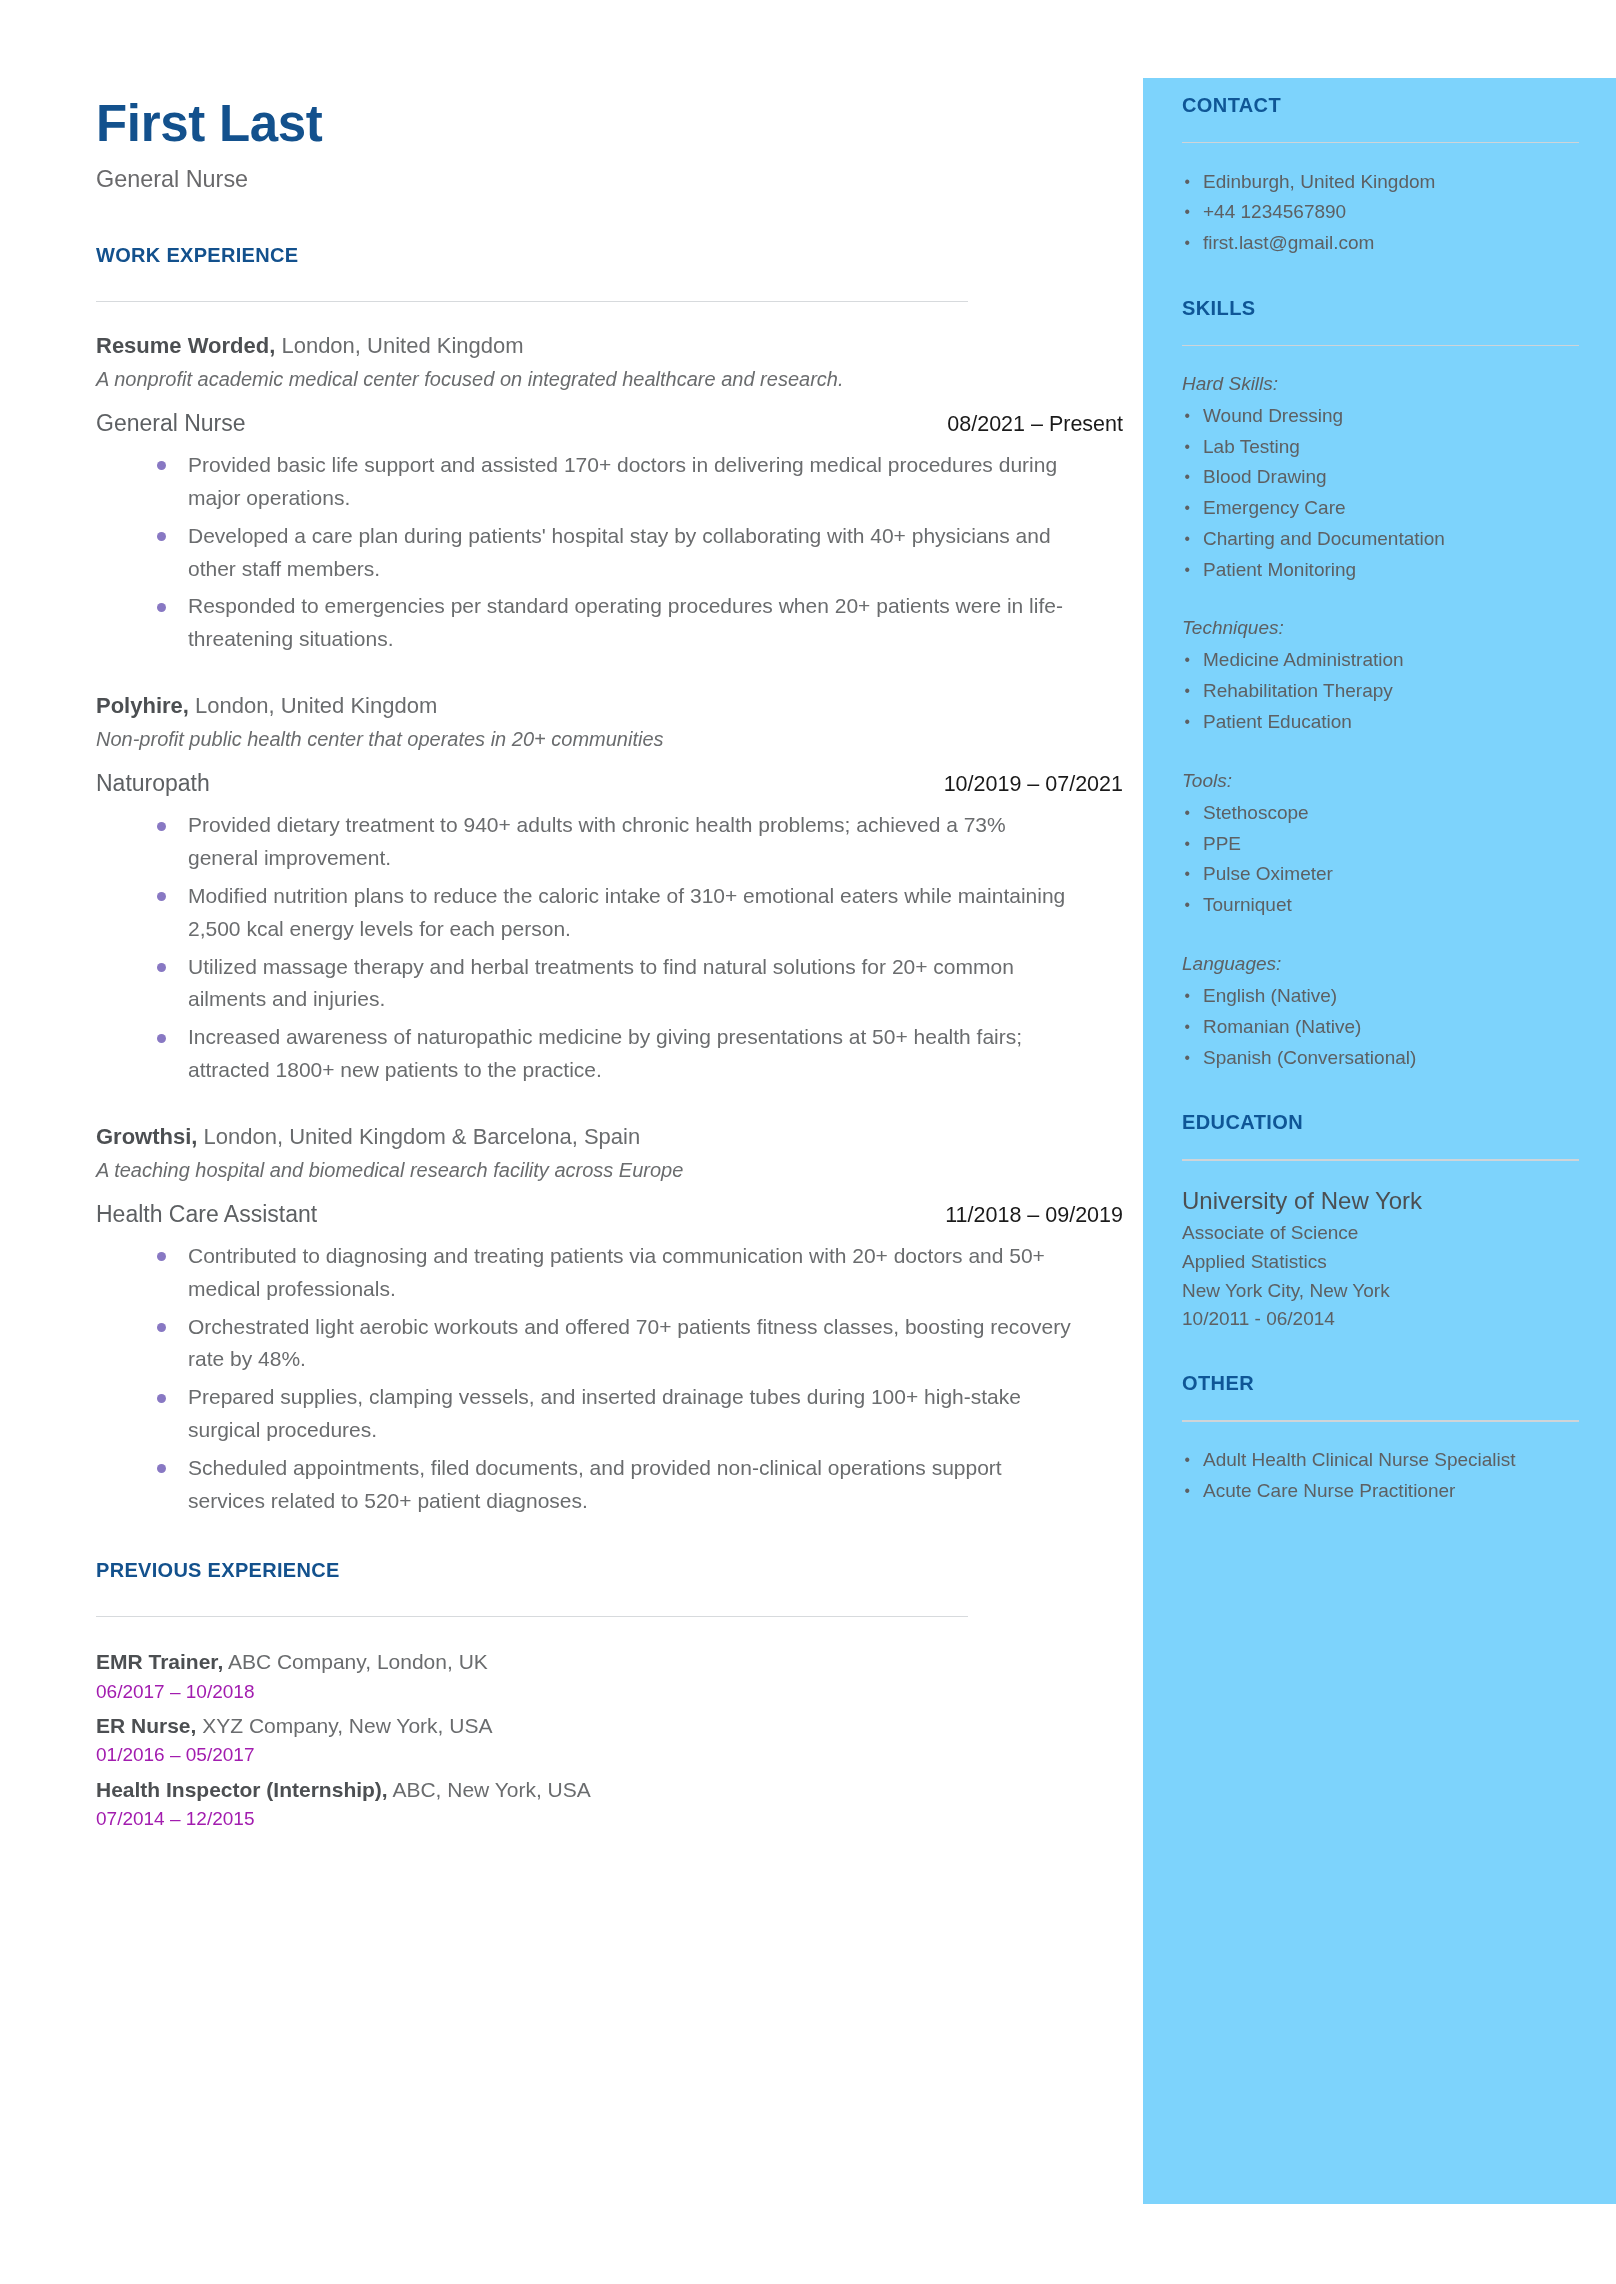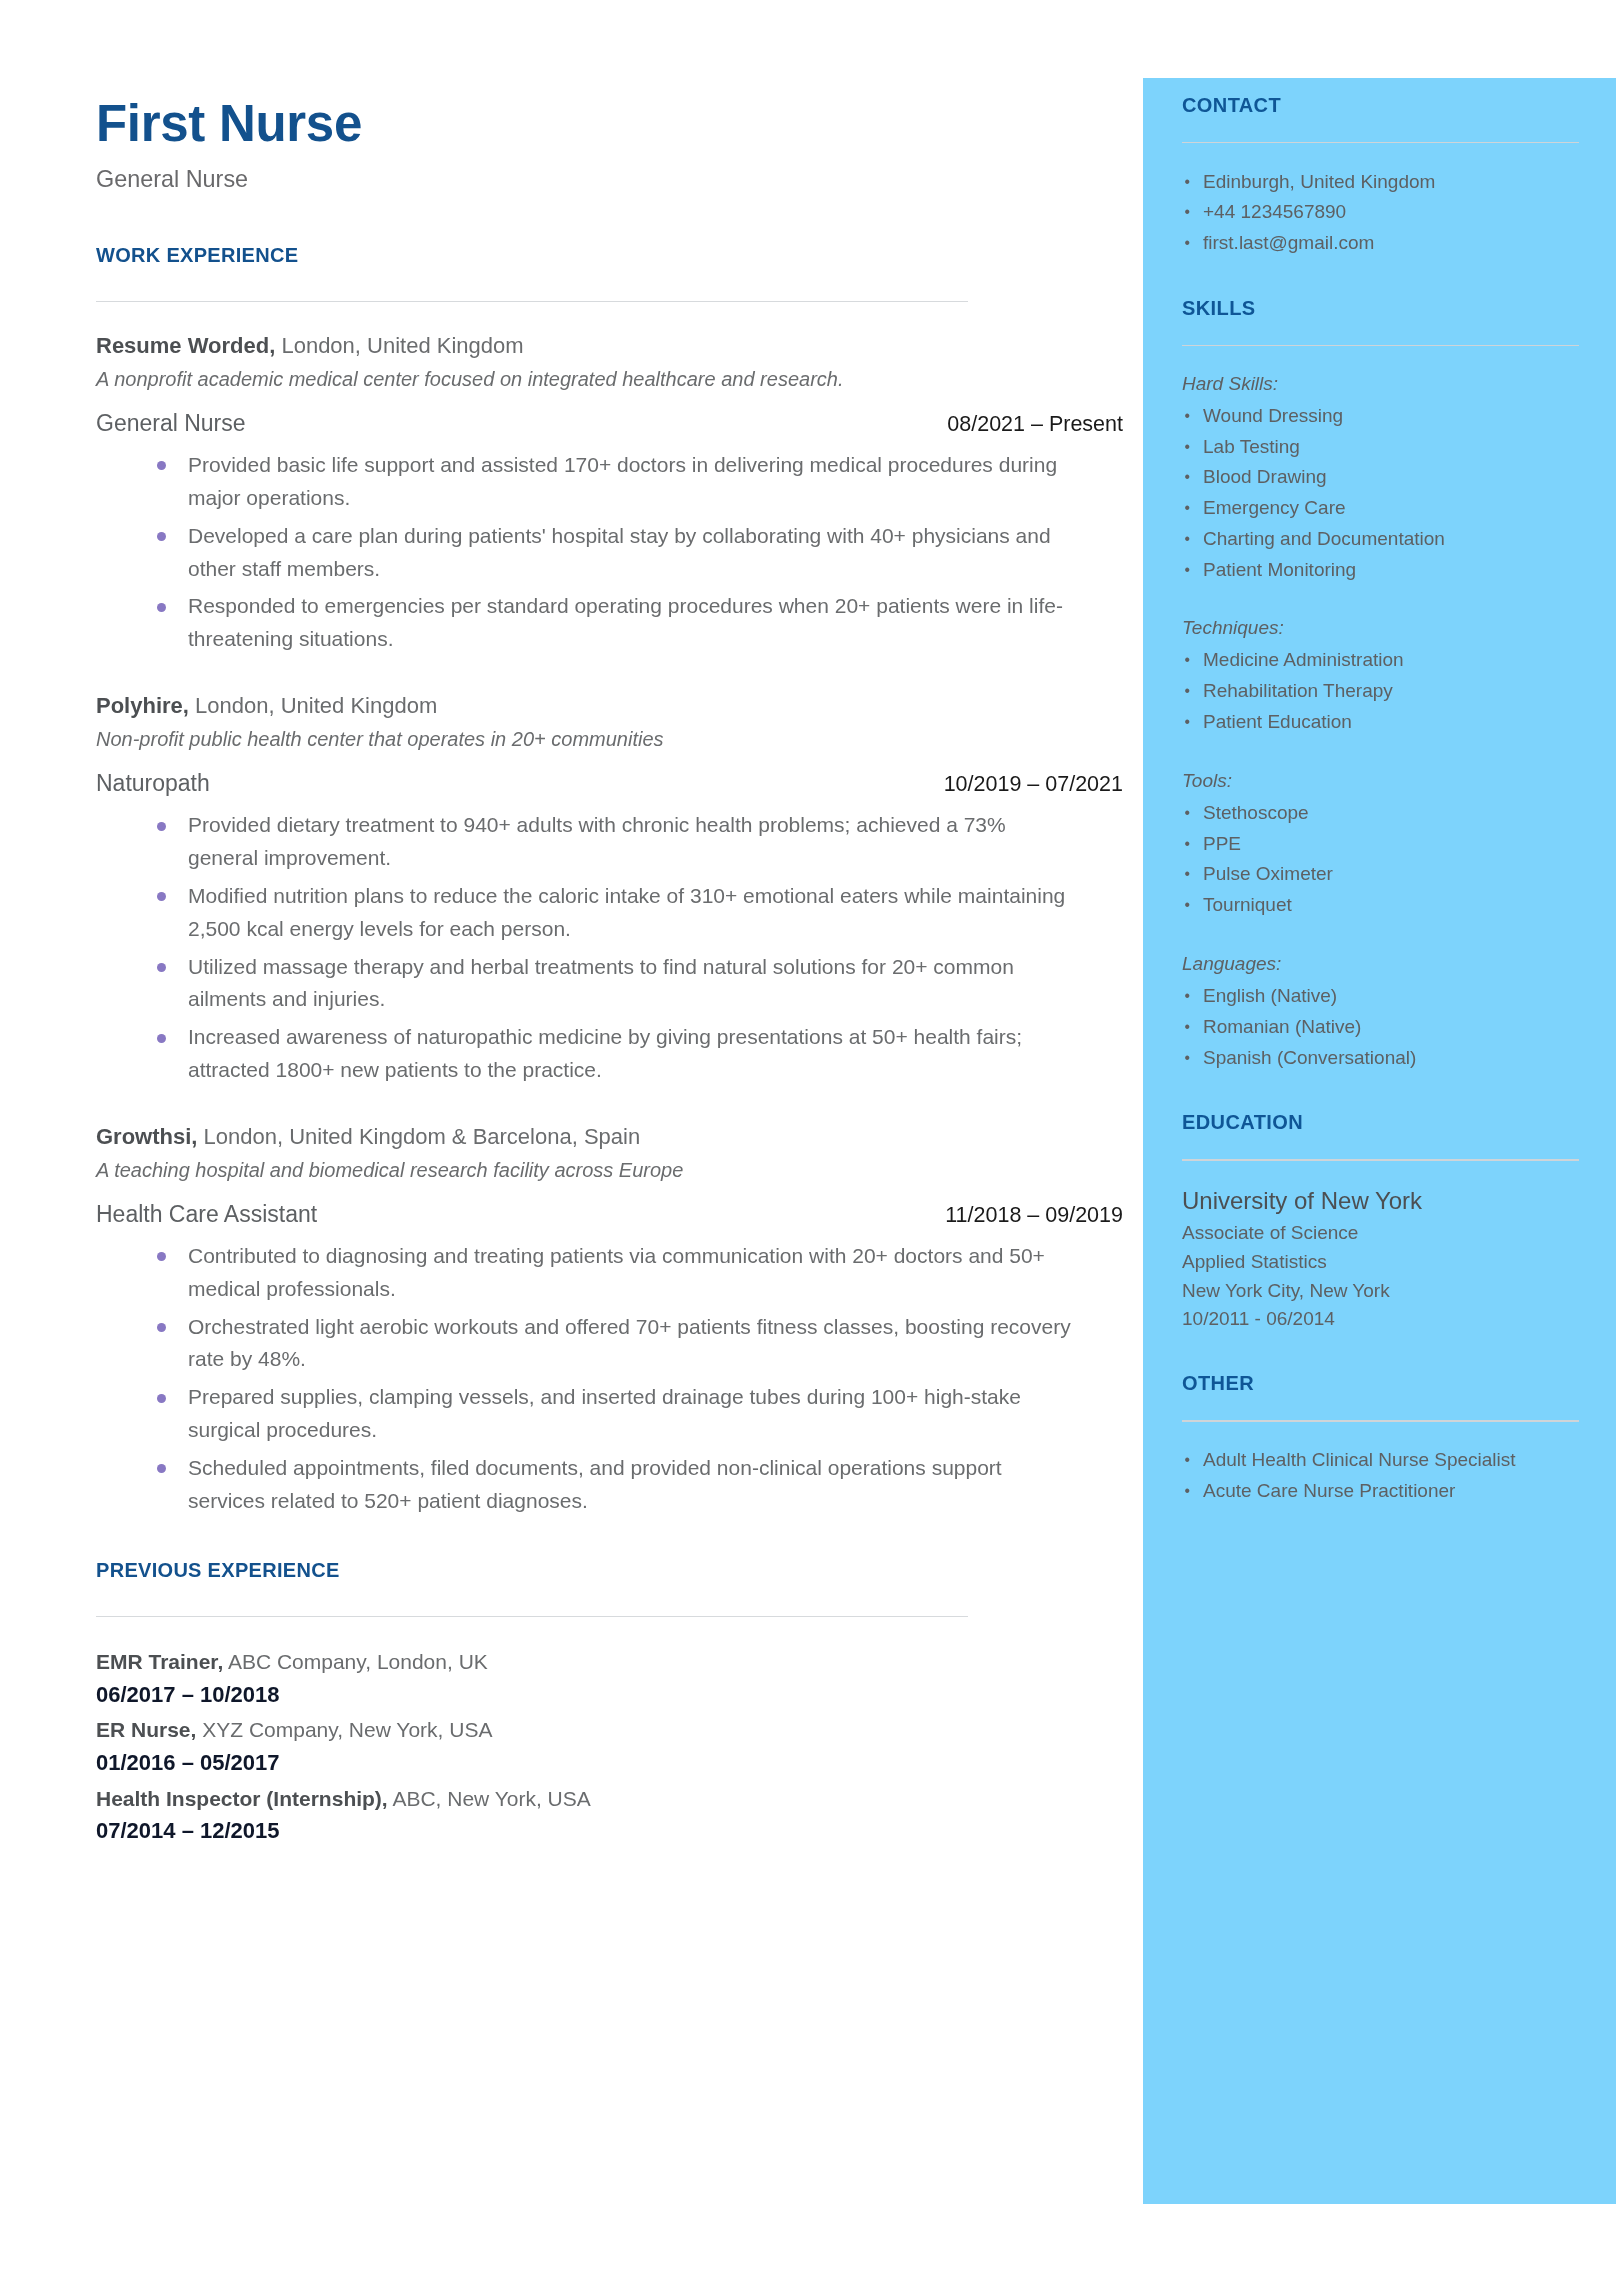--- a/index.html
+++ b/index.html
@@ -212,35 +212,35 @@
     font-size: 21px;
     color: #6a6c6e;
     font-weight: 300;
     line-height: 1.5;
   }
   .prev-left b {
     color: #4c4f52;
     font-weight: bold;
   }
   .prev-dates {
-    font-size: 22px;
-    color: #0f172a;
-    font-weight: 700;
+    font-size: 19px;
+    color: #a21caf;
+    font-weight: 400;
     white-space: nowrap;
     line-height: 1.5;
   }
 </style>
 </head>
 <body>
 
 <div class="page">
 
   <div class="main">
 
-    <h1 class="name">First Nurse</h1>
+    <h1 class="name">First Last</h1>
     <div class="role">General Nurse</div>
 
     <div class="main-heading">WORK EXPERIENCE</div>
     <div class="main-rule"></div>
 
     <div>
 
       <div class="job">
         <div class="job-company"><b>Resume Worded,</b><span> London, United Kingdom</span></div>
         <div class="job-desc">A nonprofit academic medical center focused on integrated healthcare and research.</div>

